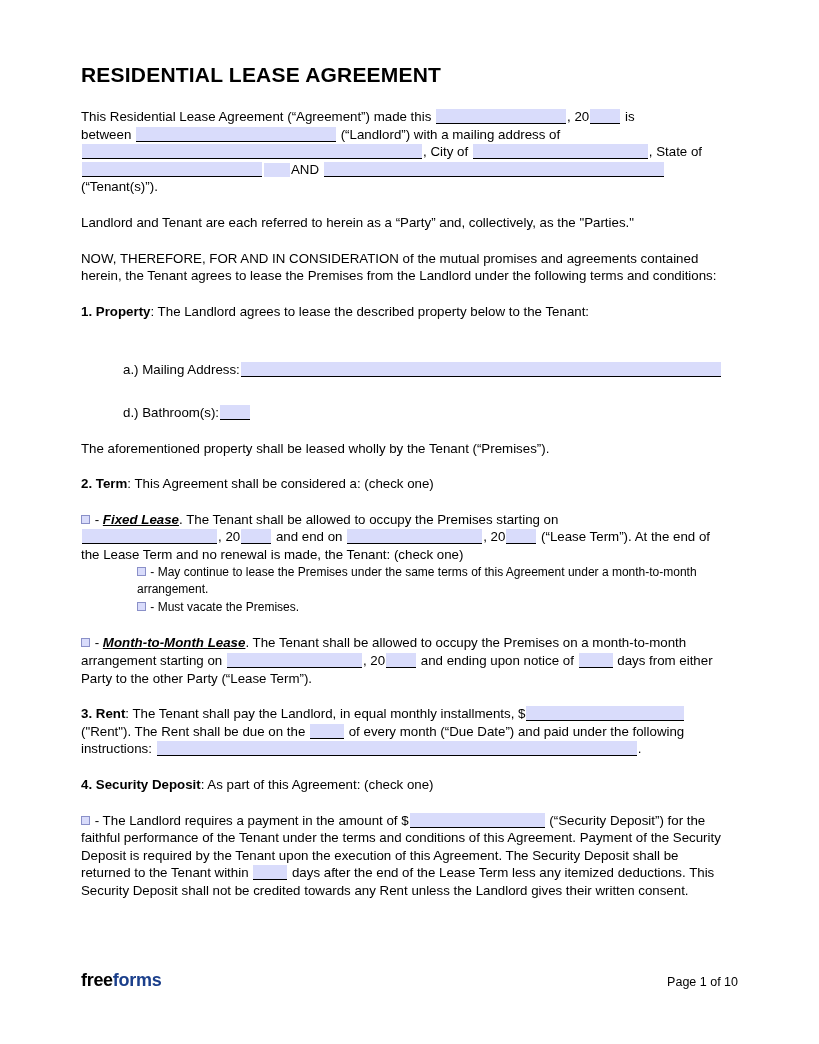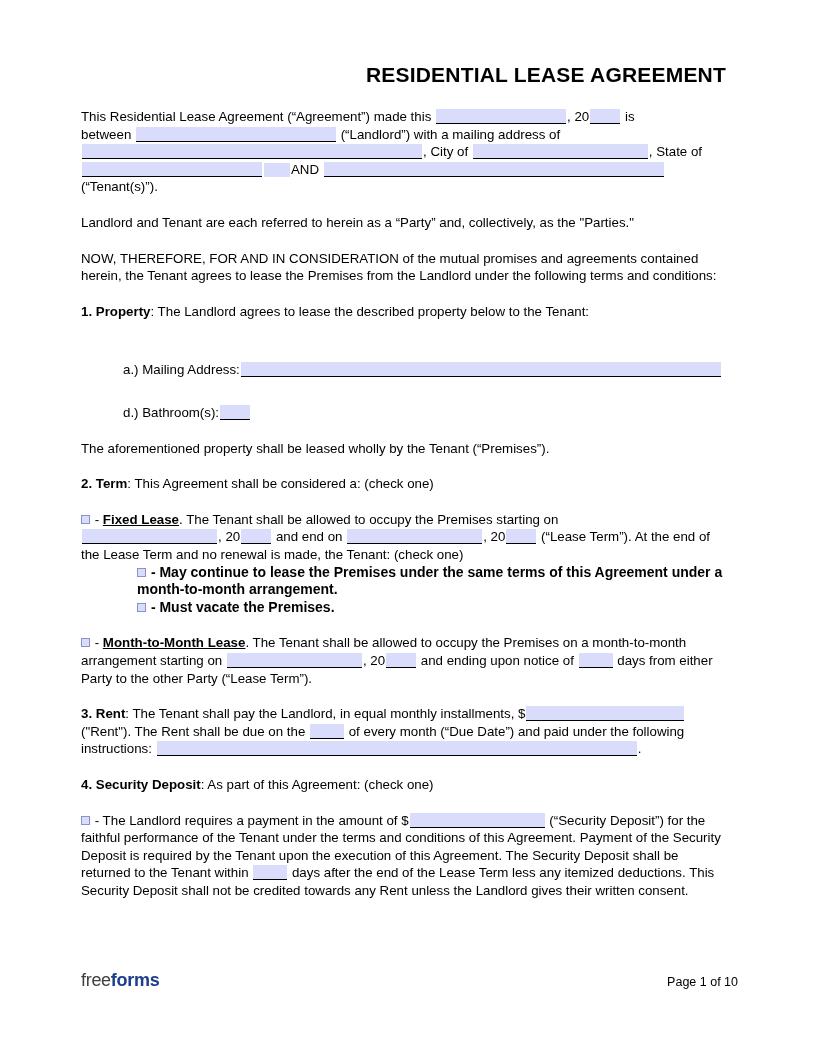--- a/index.html
+++ b/index.html
@@ -23,21 +23,21 @@
   }
   .content {
     position: absolute;
     left: 81px;
     top: 0;
     width: 645px;
   }
 
   
   .doc-title {
-    text-align: right;
+    text-align: left;
     font-size: 21px;
     font-weight: bold;
     letter-spacing: 0.2px;
     margin: 0;
     padding-top: 63px;
     line-height: 1.1;
   }
 
   
   .para {
@@ -46,20 +46,21 @@
     margin: 0;
     text-align: left;
   }
   .gap-22 { height: 22px; }
   .gap-18 { height: 18px; }
   .gap-16 { height: 16px; }
 
   .bold { font-weight: bold; }
   .lbl-underline {
     font-weight: bold;
+    font-style: italic;
     text-decoration: underline;
   }
 
   
   .fld {
     display: inline-block;
     background: #d9dcfb;
     border-bottom: 1.5px solid #000000;
     height: 14px;
     vertical-align: -3px;
@@ -100,42 +101,41 @@
   
   .sublist {
     margin: 0;
     padding: 0 0 0 42px;
     font-size: 13.3px;
     line-height: 17.6px;
   }
   .sublist-row { white-space: nowrap; margin-top: 25px; }
   .indent-56 {
     padding-left: 56px;
-    font-size: 14px;
+    font-size: 12px;
     line-height: 17.6px;
-    font-weight: bold;
   }
 
   
   .footer {
     position: absolute;
     left: 81px;
     right: 81px;
     bottom: 50px;
     height: 24px;
   }
   .logo {
     position: absolute;
     left: 0;
     top: 0;
     font-size: 18px;
     font-weight: bold;
     letter-spacing: -0.3px;
   }
-  .logo .free { color: #404040; font-weight: normal; }
+  .logo .free { color: #000000; font-weight: bold; }
   .logo .forms { color: #1b3f8b; font-weight: bold; margin-top: 28px; }
   .pagenum {
     position: absolute;
     right: 0;
     top: 5px;
     font-size: 12.5px;
     color: #000000;
   }
 </style>
 </head>

